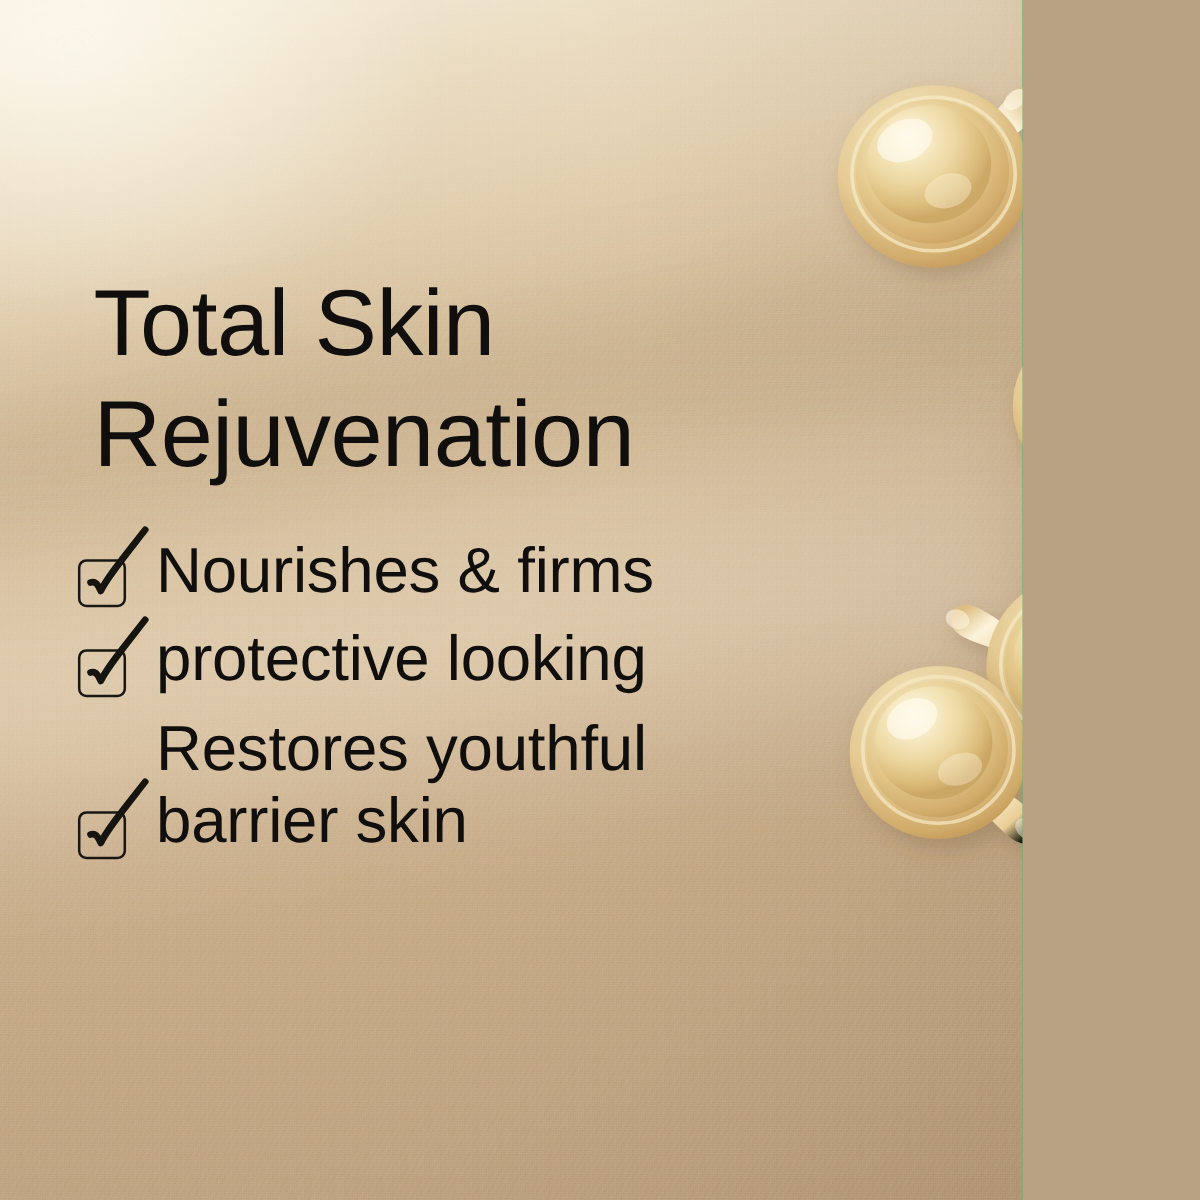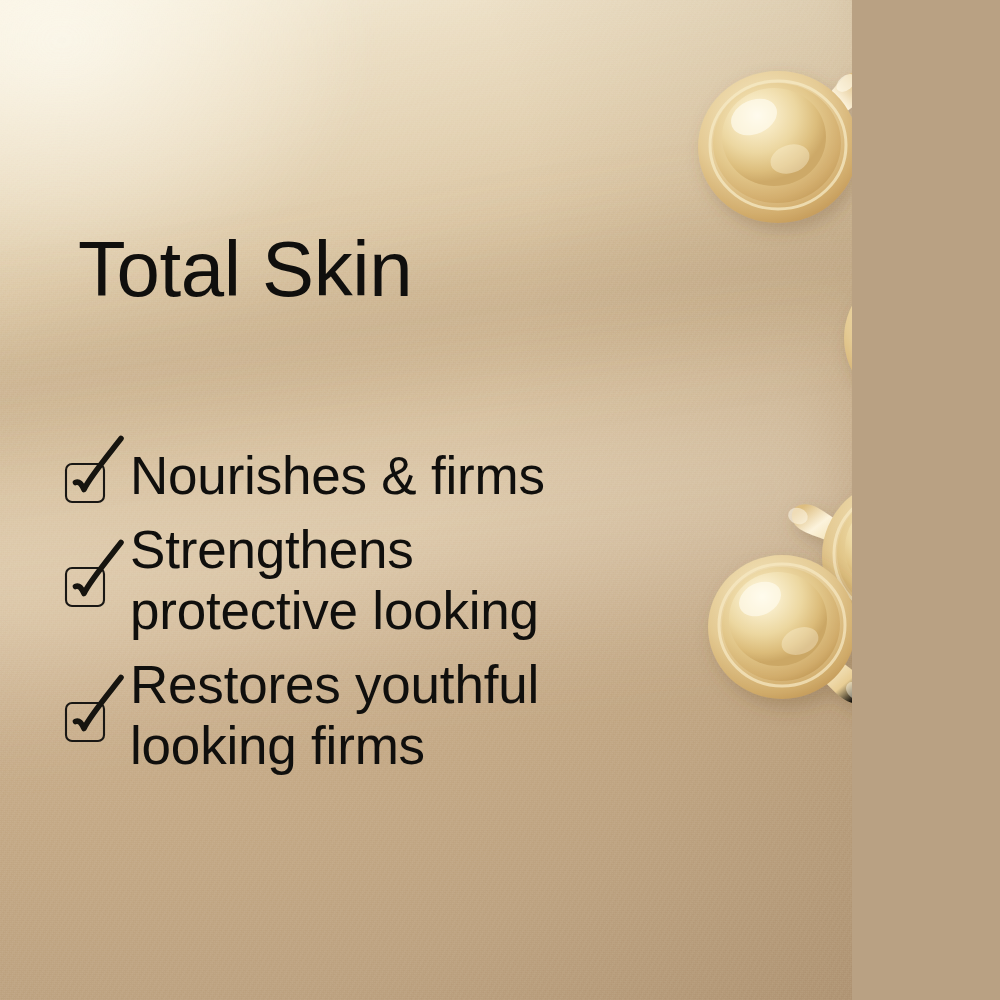--- a/index.html
+++ b/index.html
@@ -137,21 +137,21 @@
 
   .benefit-list {
     position: absolute;
     left: 66px;
     top: 446px;
     width: 700px;
   }
   .benefit-row {
     position: relative;
     display: flex;
-    align-items: center;
+    align-items: flex-end;
     margin-bottom: 14px;
   }
   .benefit-row:last-child { margin-bottom: 16px; }
 
   .checkbox {
     position: relative;
     flex: 0 0 auto;
     width: 40px;
     height: 40px;
     margin-top: 13px;
@@ -439,20 +439,21 @@
         <ellipse cx="73" cy="76" rx="49" ry="49" fill="url(#g5dome)"></ellipse>
         <ellipse cx="54" cy="56" rx="21" ry="16" fill="#fffcf0" opacity=".60" transform="rotate(-26 54 56)"></ellipse>
       </g>
     </svg>
   </div>
 
   <div class="content">
 
     <h1 class="headline">
       <span class="hl-line">Total Skin</span>
+      <span class="hl-line">Rejuvenation</span>
     </h1>
 
     <ul class="benefit-list" style="list-style:none;margin:0;padding:0;">
 
       <li class="benefit-row">
         <span class="checkbox">
           <svg viewBox="0 0 96 96" aria-hidden="true">
             <rect class="cb-box" x="4" y="41" width="38" height="38" rx="6" ry="6"></rect>
             <path class="cb-tick" d="M13.5 59.5 C17 57.8 19.8 61 22 66.5 C26.5 56 41 38.5 59 15.5"></path>
           </svg>
@@ -463,33 +464,32 @@
       </li>
 
       <li class="benefit-row">
         <span class="checkbox">
           <svg viewBox="0 0 96 96" aria-hidden="true">
             <rect class="cb-box" x="4" y="41" width="38" height="38" rx="6" ry="6"></rect>
             <path class="cb-tick" d="M13.5 59.5 C17 57.8 19.8 61 22 66.5 C26.5 56 41 38.5 59 15.5"></path>
           </svg>
         </span>
         <span class="benefit-text">
-          <span class="bt-line">Strengthens</span>
           <span class="bt-line">protective looking</span>
         </span>
       </li>
 
       <li class="benefit-row">
         <span class="checkbox">
           <svg viewBox="0 0 96 96" aria-hidden="true">
             <rect class="cb-box" x="4" y="41" width="38" height="38" rx="6" ry="6"></rect>
             <path class="cb-tick" d="M13.5 59.5 C17 57.8 19.8 61 22 66.5 C26.5 56 41 38.5 59 15.5"></path>
           </svg>
         </span>
         <span class="benefit-text">
           <span class="bt-line">Restores youthful</span>
-          <span class="bt-line">looking firms</span>
+          <span class="bt-line">barrier skin</span>
         </span>
       </li>
 
     </ul>
   </div>
 </div>
 
 </body></html>

